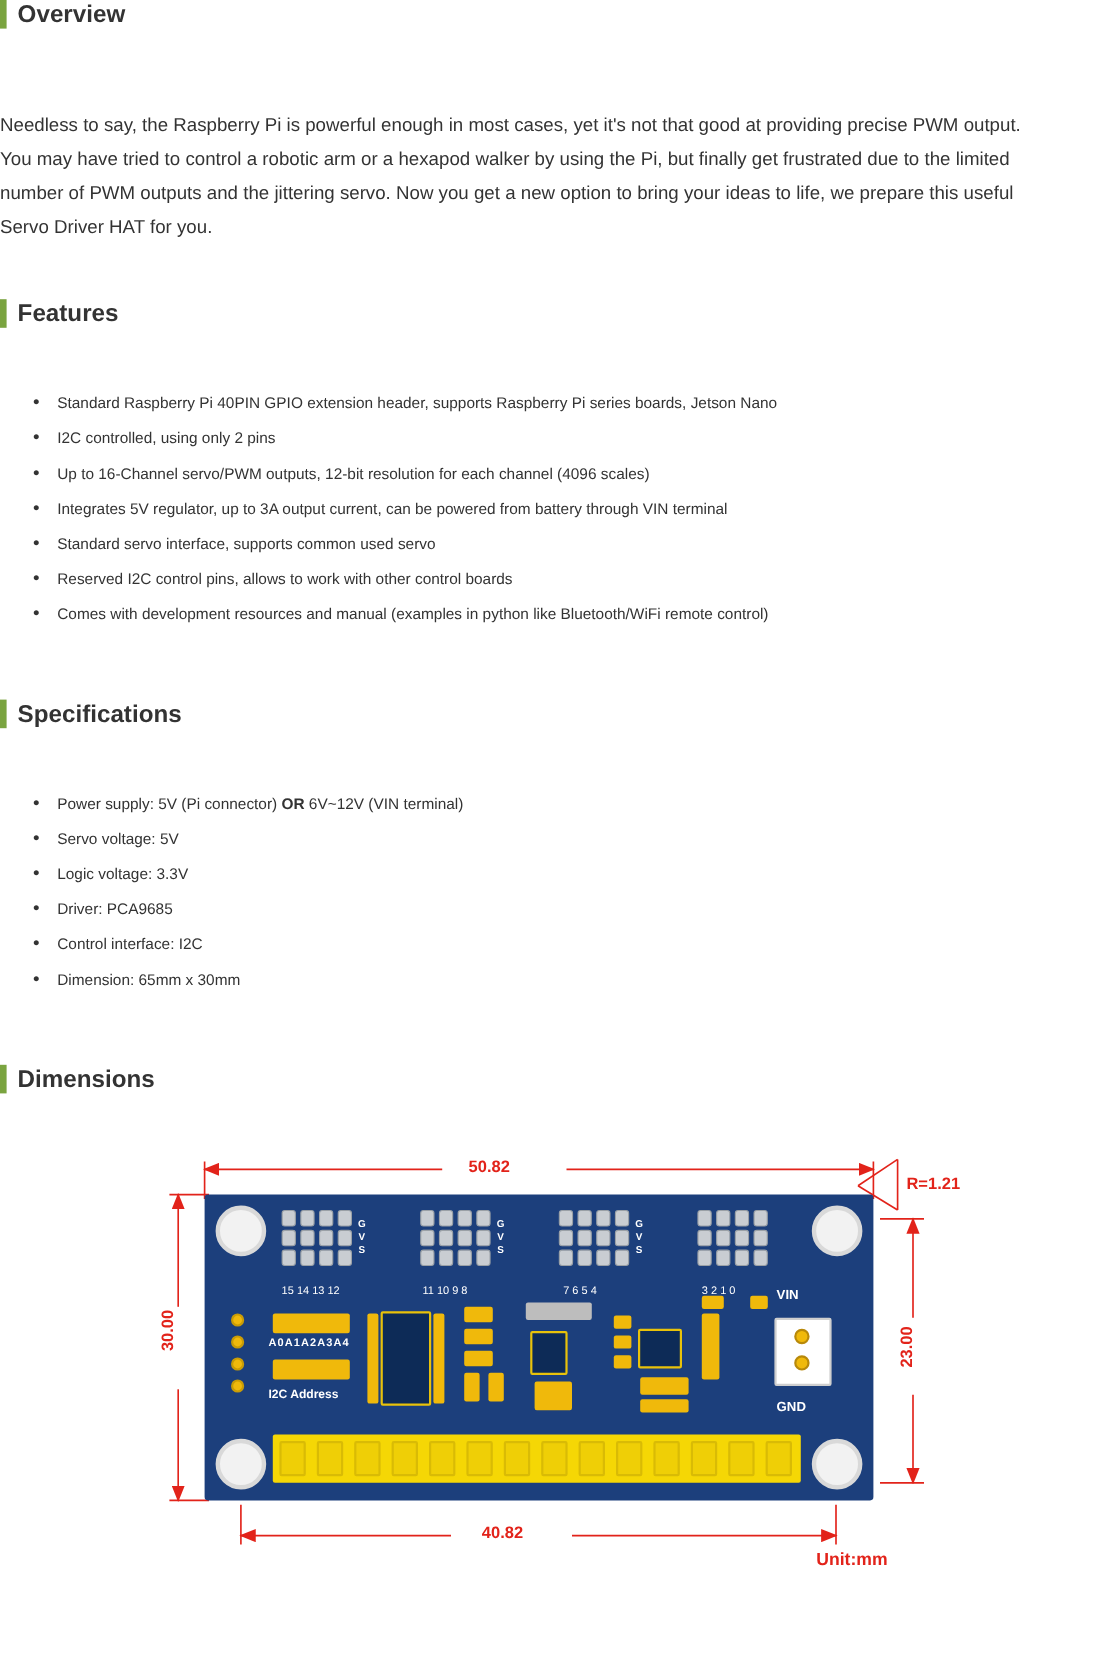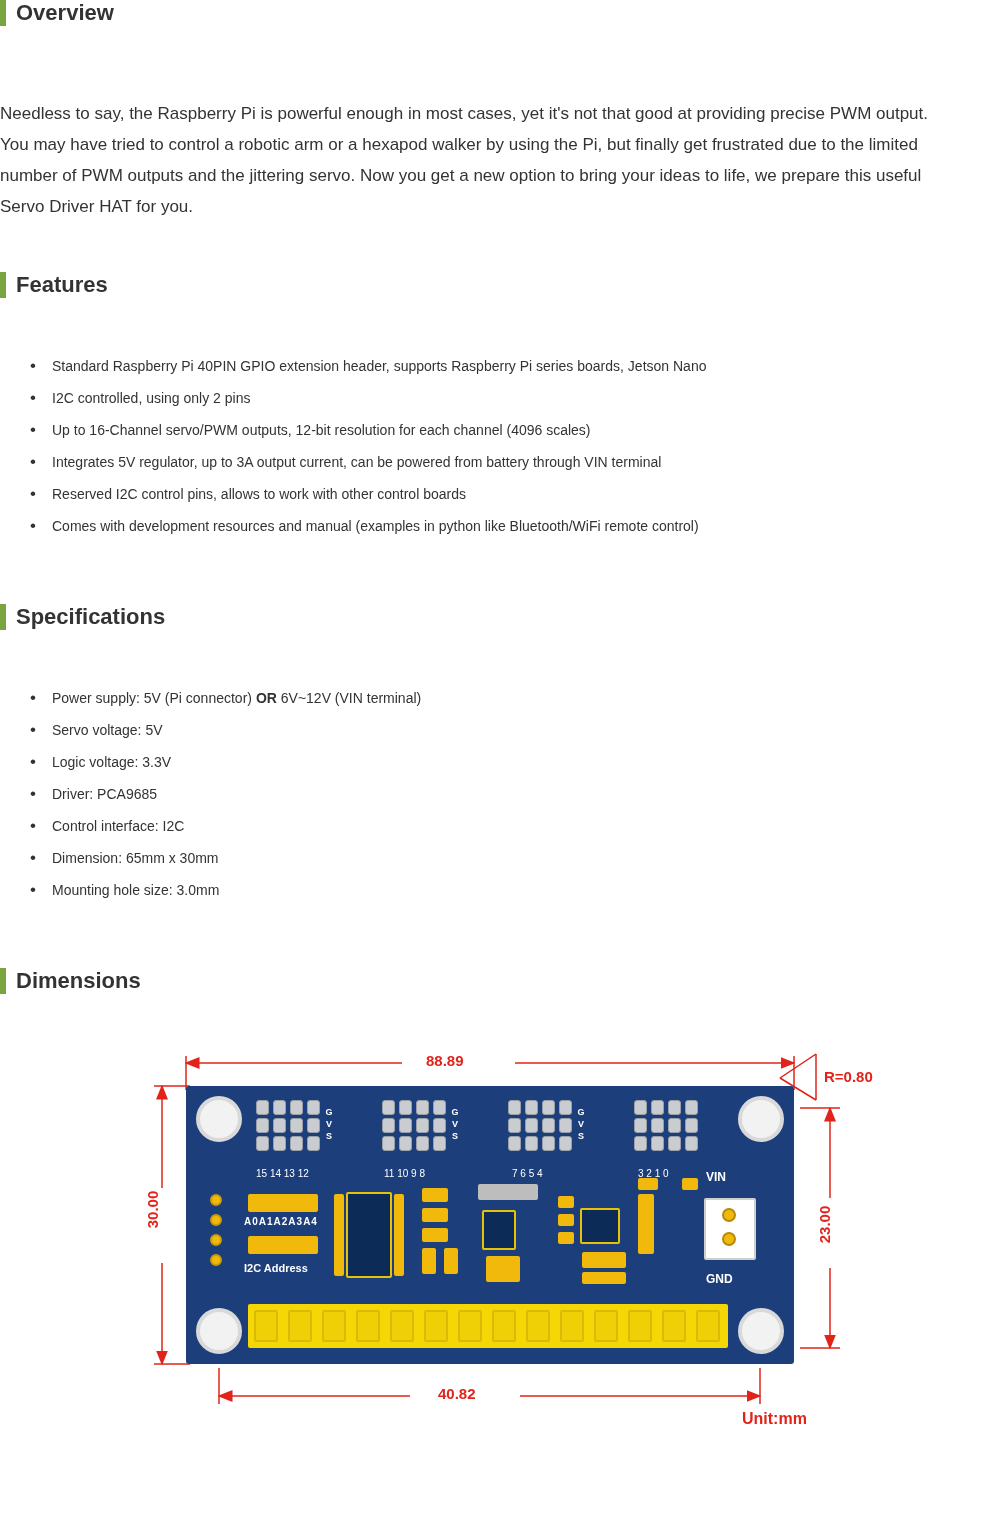--- a/index.html
+++ b/index.html
@@ -251,20 +251,21 @@
     <div class="section-head">
       <span class="bar"></span>
       <h2>Features</h2>
     </div>
     <div class="gap-head"></div>
     <ul class="bullets">
       <li>Standard Raspberry Pi 40PIN GPIO extension header, supports Raspberry Pi series boards, Jetson Nano</li>
       <li>I2C controlled, using only 2 pins</li>
       <li>Up to 16-Channel servo/PWM outputs, 12-bit resolution for each channel (4096 scales)</li>
       <li>Integrates 5V regulator, up to 3A output current, can be powered from battery through VIN terminal</li>
+      <li>Standard servo interface, supports common used servo</li>
       <li>Reserved I2C control pins, allows to work with other control boards</li>
       <li>Comes with development resources and manual (examples in python like Bluetooth/WiFi remote control)</li>
     </ul>
   </div>
 
   <div class="gap-after-list"></div>
   <div>
     <div class="section-head">
       <span class="bar"></span>
       <h2>Specifications</h2>
@@ -272,21 +273,20 @@
     <div class="gap-head"></div>
     <ul class="bullets">
       <li>
         <span>Power supply: 5V (Pi connector) </span><b class="strong">OR</b><span> 6V~12V (VIN terminal)</span>
       </li>
       <li><span>Servo voltage: 5V</span></li>
       <li><span>Logic voltage: 3.3V</span></li>
       <li><span>Driver: PCA9685</span></li>
       <li><span>Control interface: I2C</span></li>
       <li><span>Dimension: 65mm x 30mm</span></li>
-      <li><span>Mounting hole size: 3.0mm</span></li>
     </ul>
   </div>
 
   <div class="gap-after-list"></div>
   <div>
     <div class="section-head">
       <span class="bar"></span>
       <h2>Dimensions</h2>
     </div>
 
@@ -322,25 +322,25 @@
           <line x1="79" y1="330" x2="79" y2="366" stroke="#e2231a" stroke-width="1.5"></line>
           <line x1="620" y1="330" x2="620" y2="366" stroke="#e2231a" stroke-width="1.5"></line>
           <line x1="79" y1="358" x2="270" y2="358" stroke="#e2231a" stroke-width="1.5" marker-start="url(#arrS)"></line>
           <line x1="380" y1="358" x2="620" y2="358" stroke="#e2231a" stroke-width="1.5" marker-end="url(#arr)"></line>
 
           <line x1="640" y1="40" x2="676" y2="16" stroke="#e2231a" stroke-width="1.5"></line>
           <line x1="640" y1="40" x2="676" y2="62" stroke="#e2231a" stroke-width="1.5"></line>
           <line x1="676" y1="16" x2="676" y2="62" stroke="#e2231a" stroke-width="1.5"></line>
         </svg>
 
-        <div class="dim-text" style="left:286px; top:14px;">88.89</div>
+        <div class="dim-text" style="left:286px; top:14px;">50.82</div>
         <div class="dim-text" style="left:-6px; top:163px; transform:rotate(-90deg);">30.00</div>
         <div class="dim-text" style="left:666px; top:178px; transform:rotate(-90deg);">23.00</div>
         <div class="dim-text" style="left:298px; top:347px;">40.82</div>
-        <div class="dim-text" style="left:684px; top:30px;">R=0.80</div>
+        <div class="dim-text" style="left:684px; top:30px;">R=1.21</div>
         <div class="unit-label" style="left:602px; top:372px;">Unit:mm</div>
 
         <div class="pcb">
 
           <div class="pad-hole tl"></div>
           <div class="pad-hole tr"></div>
           <div class="pad-hole bl"></div>
           <div class="pad-hole br"></div>
 
           <div class="hdr-group" style="left:70px;">

